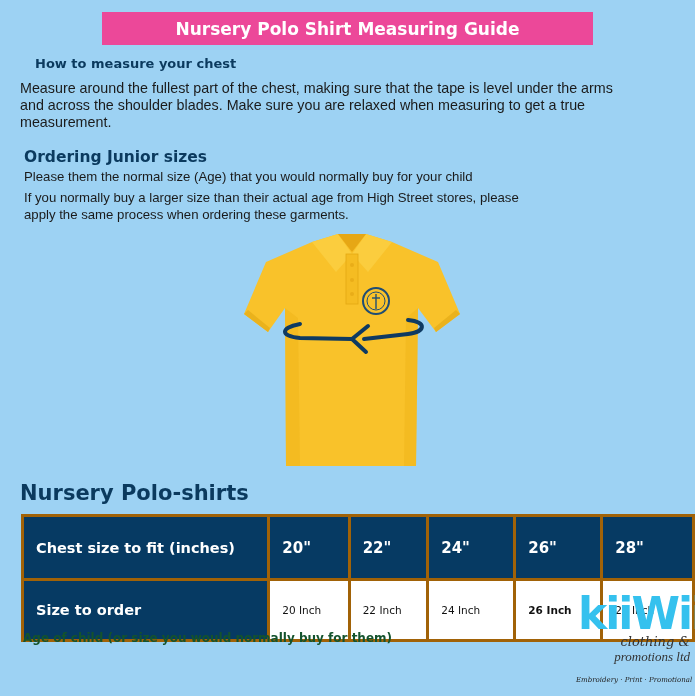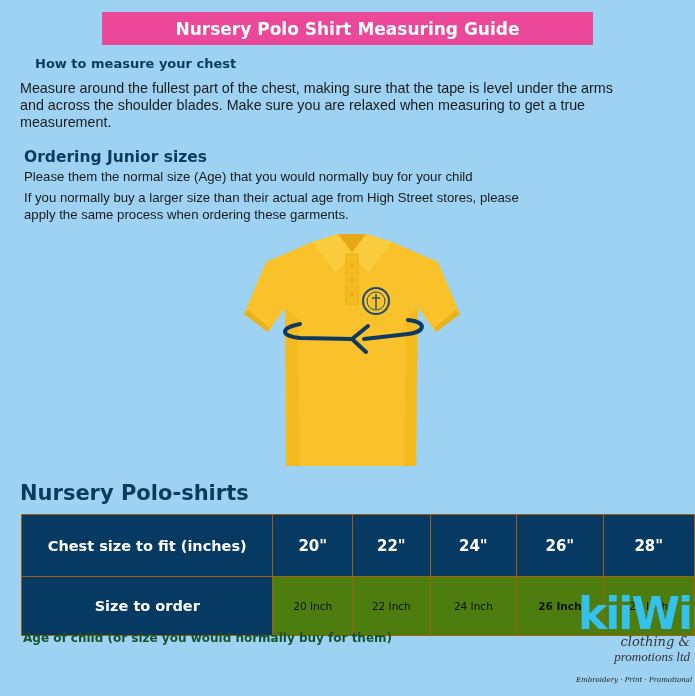--- a/index.html
+++ b/index.html
@@ -58,37 +58,37 @@
     font-family: "DejaVu Sans", sans-serif;
     font-weight: bold; font-size: 21px;
     color: #0b3a5e;
   }
   table.size-table {
     position: absolute; left: 21px; top: 514px;
     border-collapse: collapse;
     font-family: "DejaVu Sans", sans-serif;
   }
   table.size-table td {
-    border: 1px solid #a16207;
-    padding: 12px; text-align: center;
+    border: 3px solid #a16207;
+    padding: 12px; text-align: left;
   }
   .row-head td { height: 37px; }
   .row-order td { height: 34px; }
   .row-age td { height: 35px; }
   td.label-cell {
     background: #063a63; color: #ffffff;
     font-weight: bold; font-size: 14.5px;
     width: 229px;
   }
   td.head-cell {
     background: #063a63; color: #ffffff;
     font-weight: bold; font-size: 15px;
   }
   td.val-cell {
-    background: #4d7c0f; color: #111111;
+    background: #ffffff; color: #111111;
     font-size: 10.5px;
   }
   td.age-cell {
     background: #ffffff; color: #111111;
     font-weight: bold; font-size: 12.5px;
   }
   .c1 { width: 55px; } .c2 { width: 53px; } .c3 { width: 62px; }
   .c4 { width: 62px; font-weight: bold; } .c5 { width: 67px; }
   .footnote {
     position: absolute; left: 23px; top: 631px;

